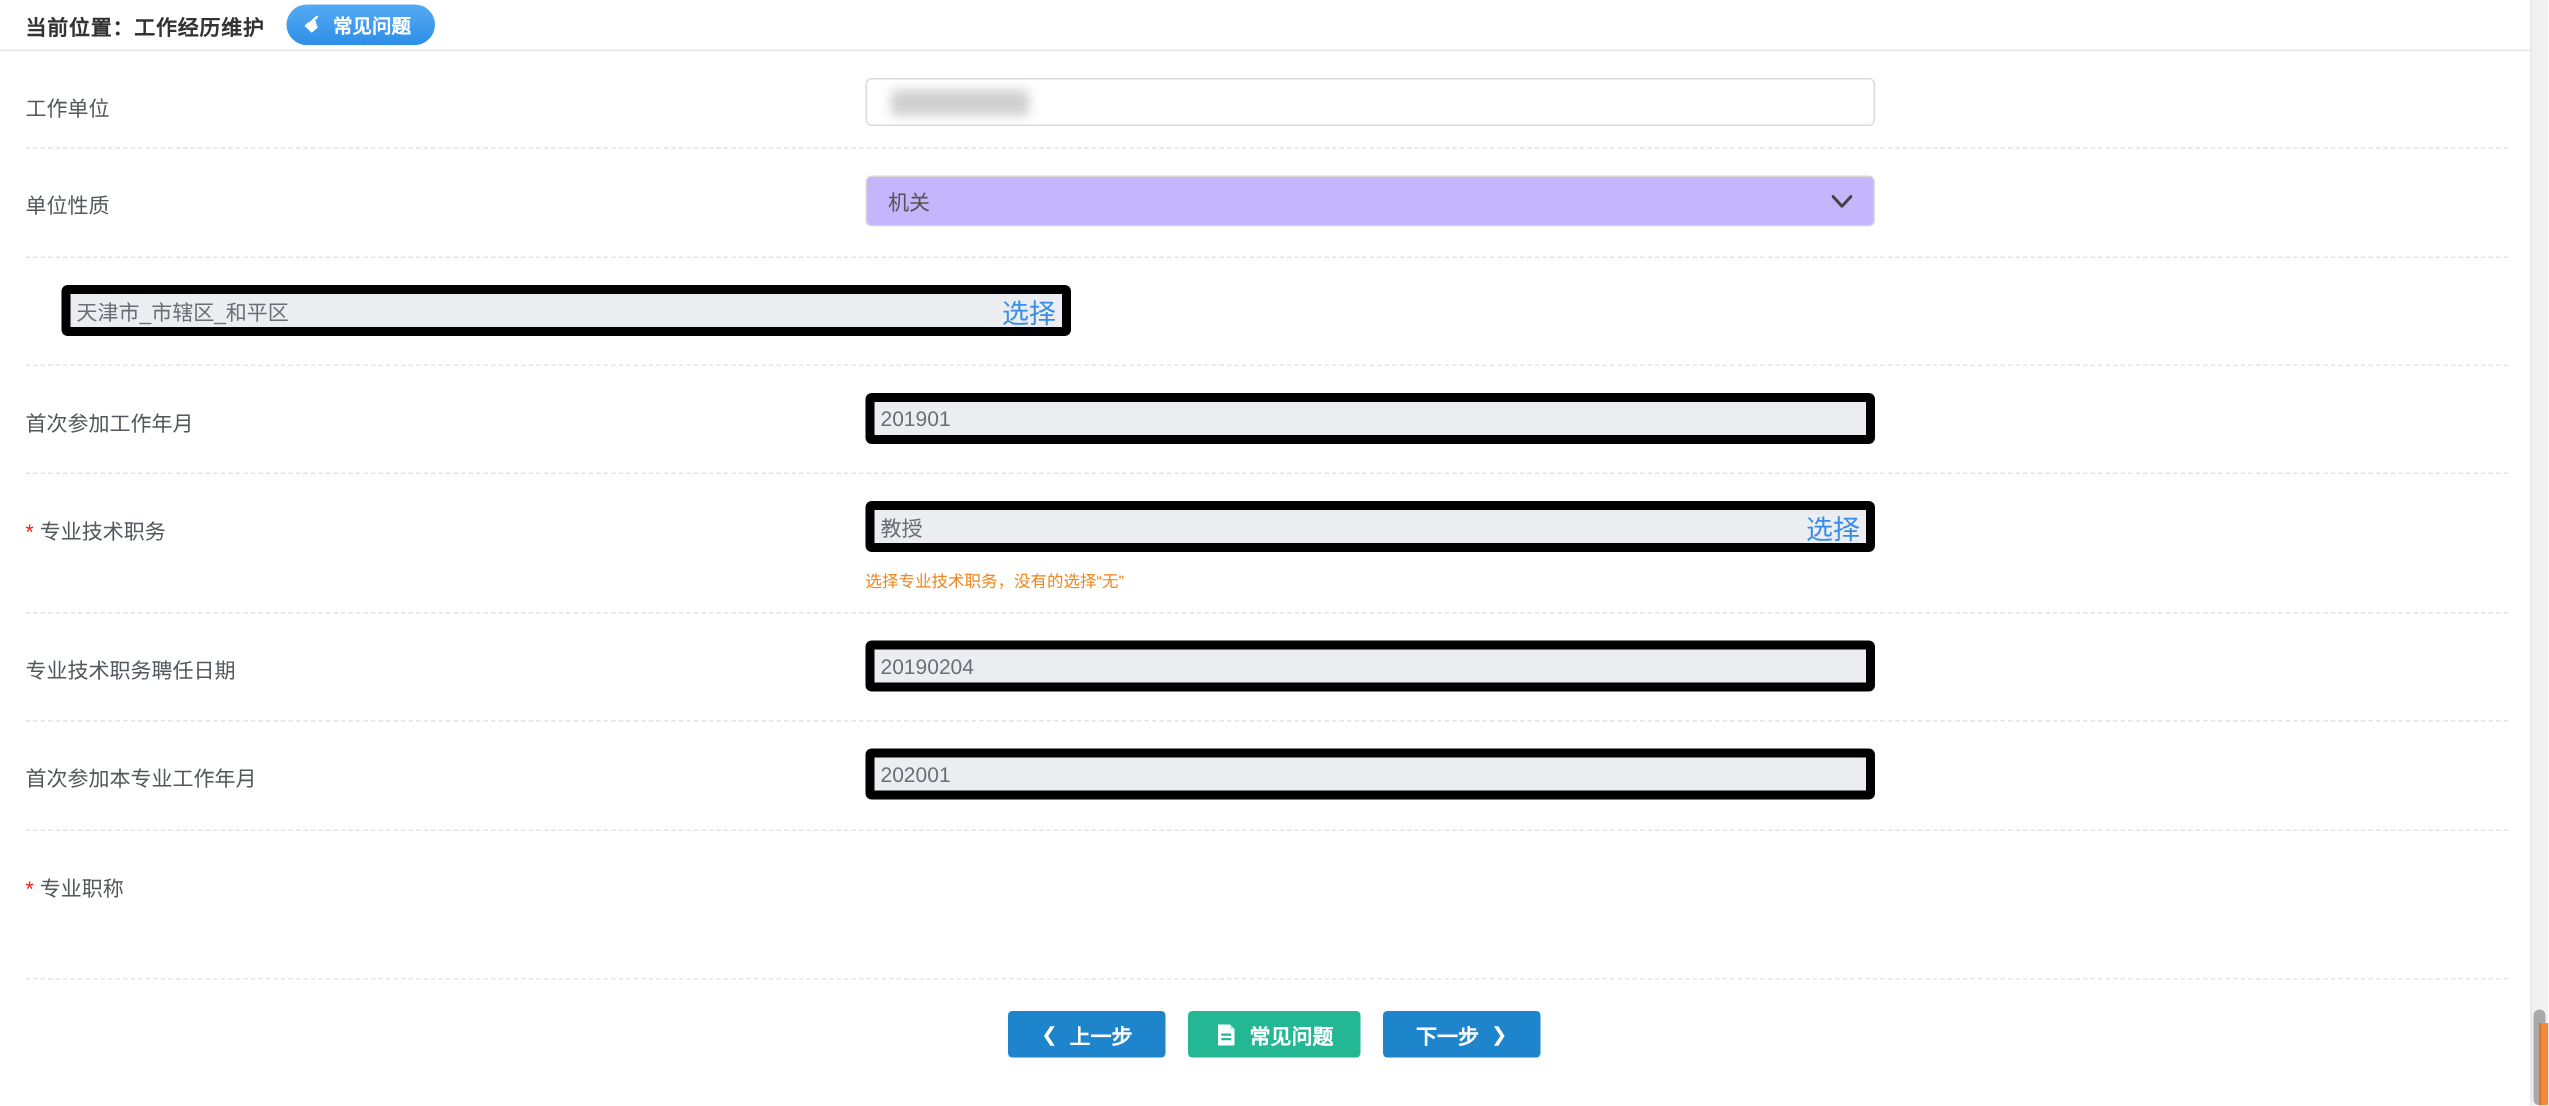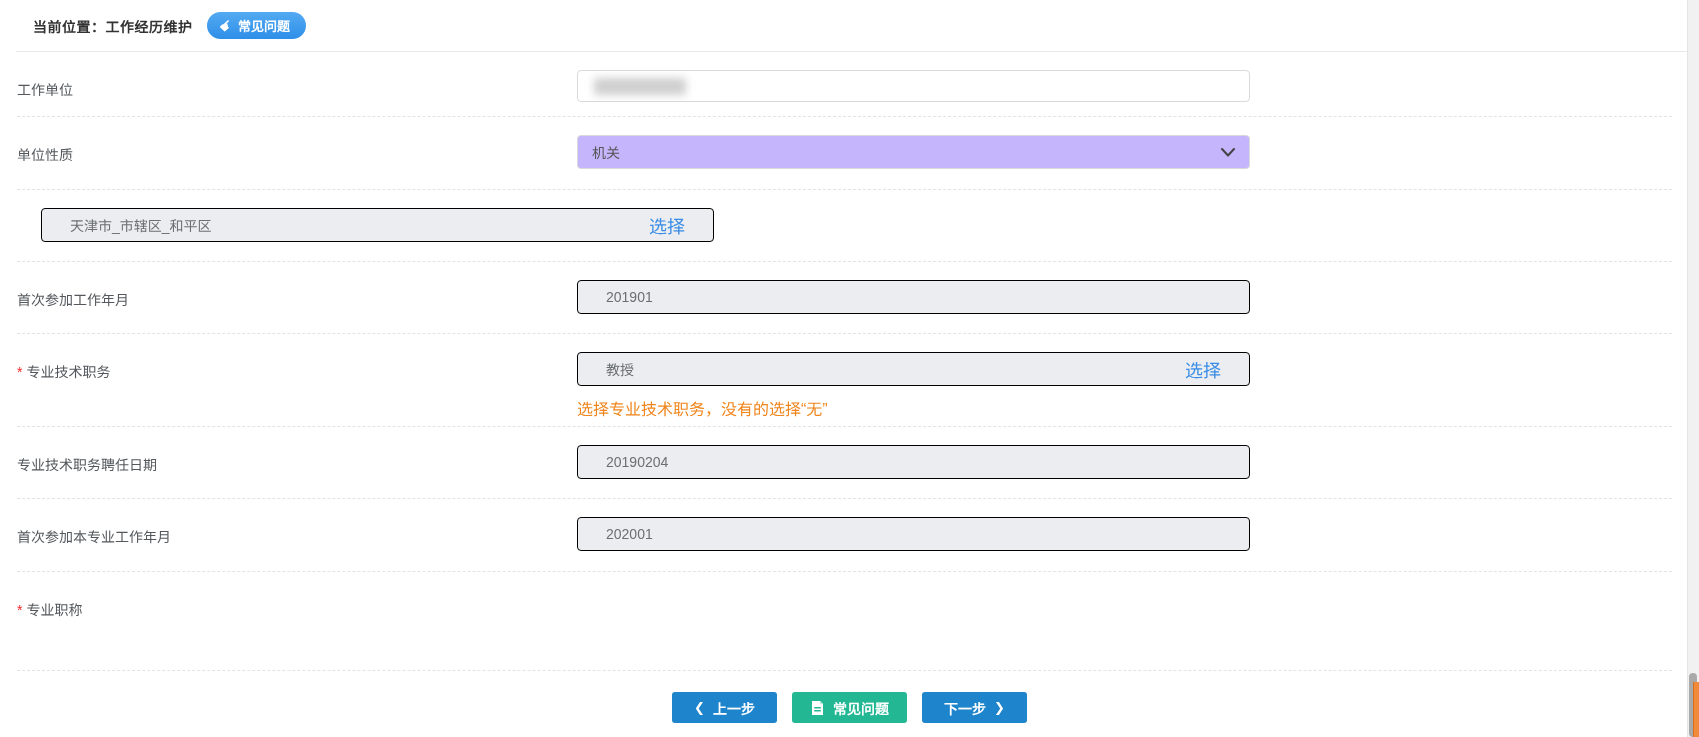--- a/index.html
+++ b/index.html
@@ -1,22 +1,22 @@
 <!DOCTYPE html>
 <html lang="zh-CN"><head>
 <meta charset="utf-8">
 <style>
   * { margin:0; padding:0; box-sizing:border-box; }
   html,body { width:1699px; height:737px; overflow:hidden; background:#fff;
     font-family:"Liberation Sans","DejaVu Sans",sans-serif; }
   .page { position:relative; width:1699px; height:737px; background:#fff; }
 
   
-  .topbar { height:52px; display:flex; align-items:center; padding-left:17px;
-    border-bottom:1px solid #e8e8e8; background:#fff;margin-left:16px; }
+  .topbar { height:34px; display:flex; align-items:center; padding-left:17px;
+    border-bottom:1px solid #e8e8e8; background:#fff; }
   .crumb { font-size:14px; font-weight:bold; color:#333; letter-spacing:.5px; }
   .faq-btn { margin-left:14px; height:27px; padding:0 16px 0 12px; border:none;
     border-radius:14px; background:linear-gradient(#54aaf2,#2e8fe8); color:#fff;
     font-size:13px; font-weight:bold; display:flex; align-items:center; gap:6px;
     cursor:pointer; font-family:inherit; }
   .hand-glyph { display:inline-block; transform:rotate(-42deg); font-size:15px;
     color:#fff; line-height:1; }
 
   
   .form-area { background:#fff; }
@@ -26,30 +26,30 @@
   .frow.h72 { height:72px; }
   .frow.h93 { height:93px; }
   .frow.h99 { height:99px; }
   .label-col { width:536px; text-align:left; padding-top:27px; font-size:14px;
     color:#54585c; white-space:nowrap; }
   .req { color:#ee2222; margin-right:4px; font-size:14px; }
   .field-col { padding-left:24px; padding-top:18px; }
   .fld { width:673px; height:34px; border-radius:4px; display:flex;
     align-items:center; font-size:14px; }
   .fld.white { background:#fff; border:1px solid #d9d9d9; padding:0 16px; }
-  .fld.grey { background:#ebedf0; border:1px solid #000000; padding:0 28px;
+  .fld.grey { background:#ebedf0; border:6px solid #000000; padding:0 4px;
     color:#6b6f73; justify-content:space-between; }
   .fld.selectlike { background:#c4b5fd; border:1px solid #d9d9d9; padding:0 14px;
     color:#555; justify-content:space-between; cursor:pointer; }
   .grey .value { color:#6b6f73; }
   .selectlike .value { color:#555; }
   .pick-link { color:#3a8ee6; font-size:18px; cursor:pointer; text-decoration:none; }
   .redacted { width:92px; height:17px; background:#c6c6c6; border-radius:2px;
     filter:blur(4px); opacity:.85; }
-  .hint { margin-top:10px; font-size:16px; color:#f0861d; }
+  .hint { margin-top:10px; font-size:11px; color:#f0861d; }
   .chev { width:14px; height:9px; flex:0 0 auto; }
 
   
   .footer { display:flex; justify-content:center; gap:15px; padding-top:21px; }
   .btn { height:31px; border:none; border-radius:3px; color:#fff; font-size:14px;
     font-weight:bold; display:flex; align-items:center; gap:8px; cursor:pointer;
     font-family:inherit; padding:0 22px; }
   .btn.blue { background:#1e84cb; }
   .btn.green { background:#23b794; padding:0 18px; }
   .arrow { font-size:13px; line-height:1; }

